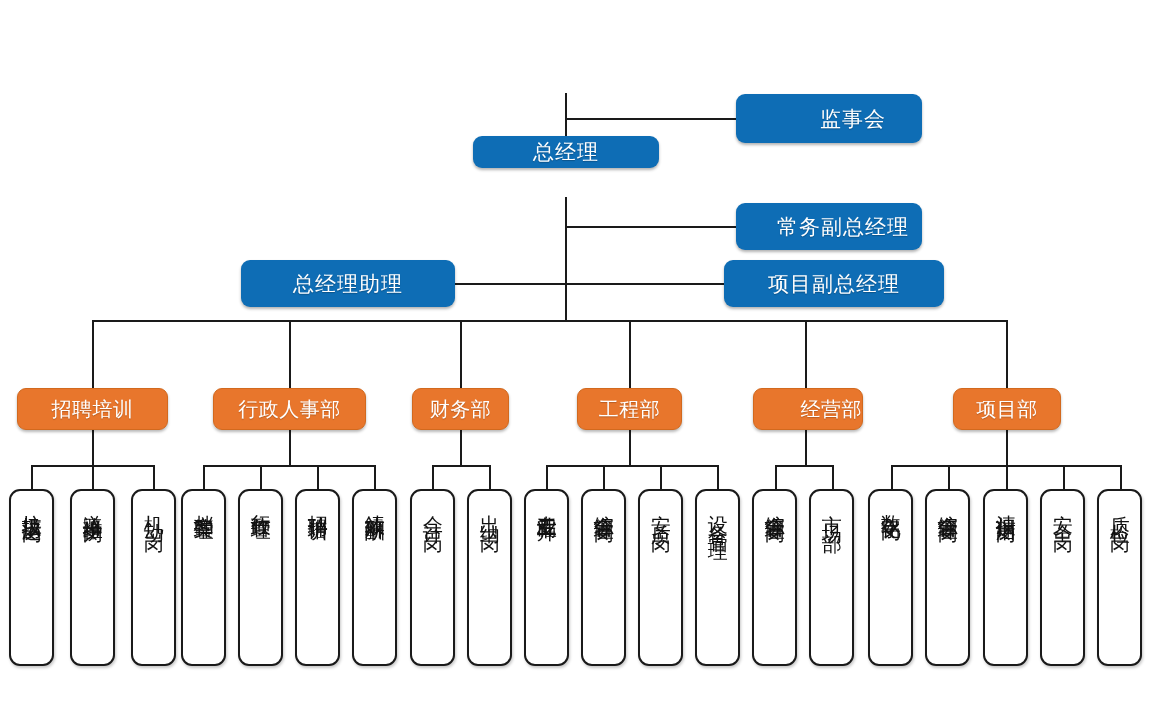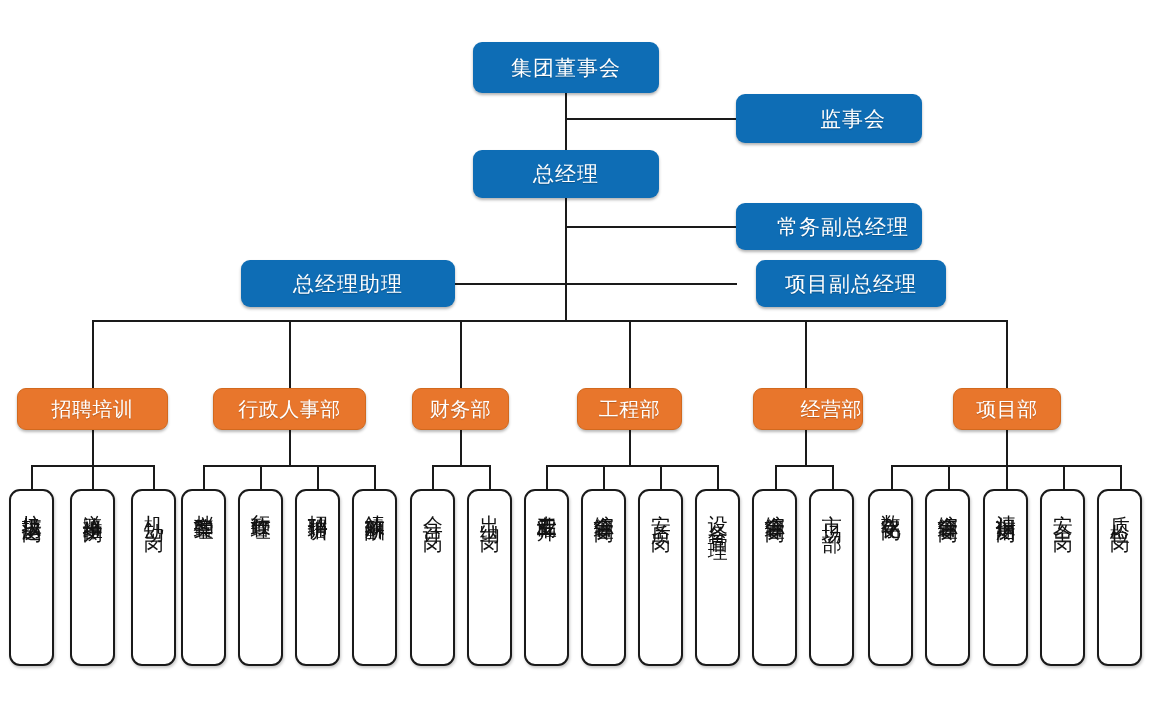--- a/index.html
+++ b/index.html
@@ -147,37 +147,34 @@
   <div class="ln v" style="left:832px; top:465px; height:24px;"></div>
 
   <div class="ln v" style="left:1006px; top:428px; height:38px;"></div>
   <div class="ln h" style="left:891px; top:465px; width:230px;"></div>
   <div class="ln v" style="left:891px; top:465px; height:24px;"></div>
   <div class="ln v" style="left:948px; top:465px; height:24px;"></div>
   <div class="ln v" style="left:1006px; top:465px; height:24px;"></div>
   <div class="ln v" style="left:1063px; top:465px; height:24px;"></div>
   <div class="ln v" style="left:1120px; top:465px; height:24px;"></div>
 
-  <div class="node-blue" style="left:473px; top:42px; width:186px; height:51px;">
-    <span>集团董事会</span>
-  </div>
 
   <div class="node-blue" style="left:736px; top:94px; width:186px; height:49px;padding-left:48px;">
     <span>监事会</span>
   </div>
 
-  <div class="node-blue" style="left:473px; top:150px; width:186px; height:48px;">
+  <div class="node-blue" style="left:473px; top:136px; width:186px; height:32px;">
     <span>总经理</span>
   </div>
 
   <div class="node-blue" style="left:736px; top:203px; width:186px; height:47px;padding-left:28px;">
     <span>常务副总经理</span>
   </div>
 
-  <div class="node-blue" style="left:756px; top:260px; width:190px; height:47px;text-align:center;">
+  <div class="node-blue" style="left:724px; top:260px; width:220px; height:47px;text-align:center;">
     <span>项目副总经理</span>
   </div>
 
   <div class="node-blue" style="left:241px; top:260px; width:214px; height:47px;">
     <span>总经理助理</span>
   </div>
 
   <div class="node-orange" style="left:17px; top:388px; width:151px; height:42px;">
     <span>招聘培训</span>
   </div>

